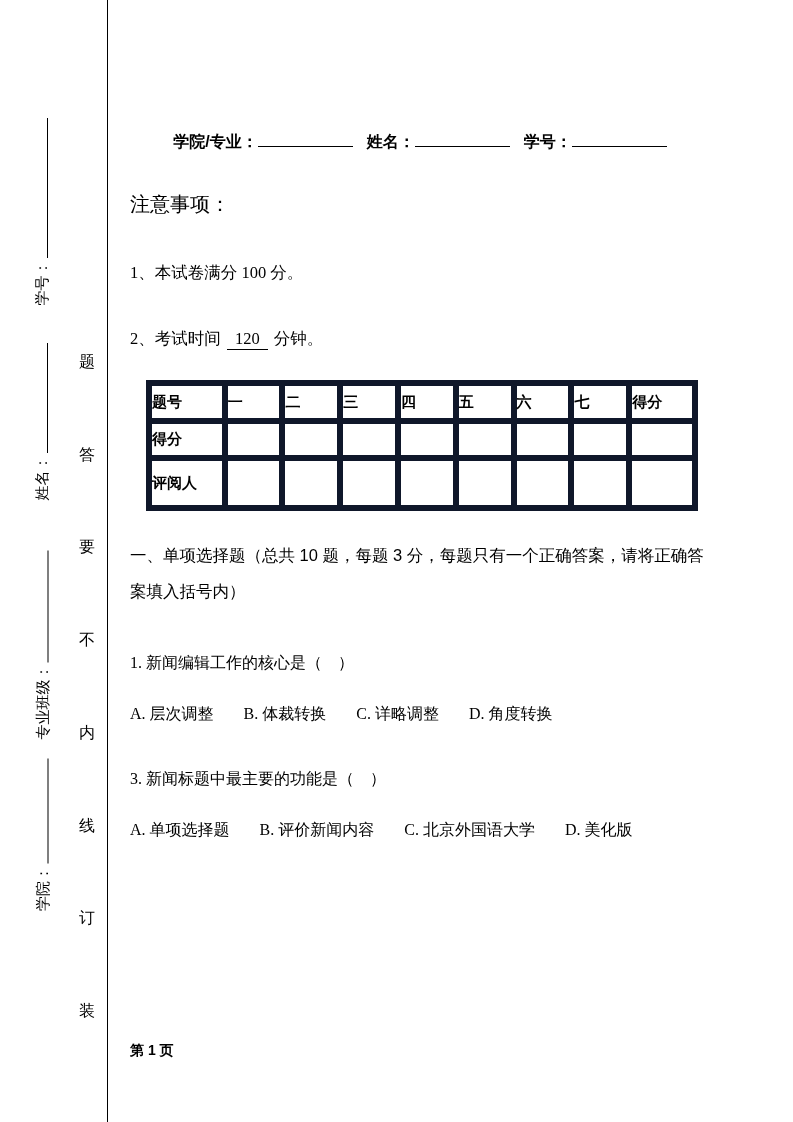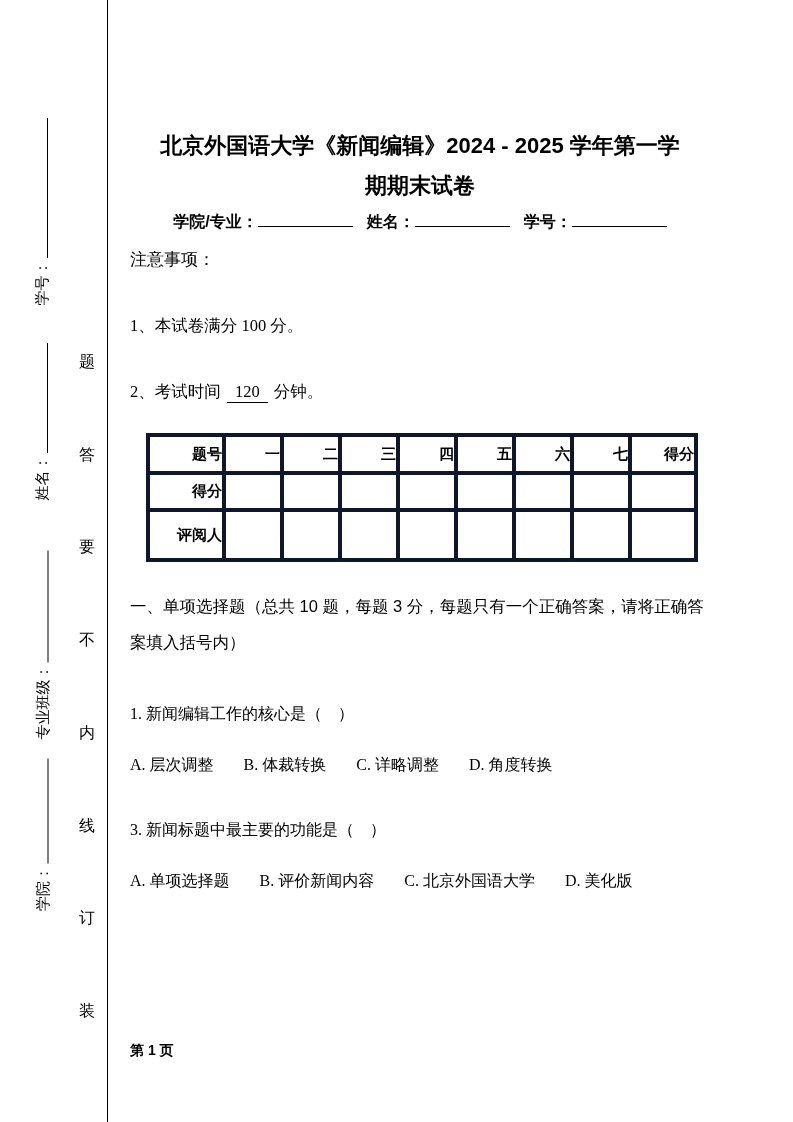--- a/index.html
+++ b/index.html
@@ -50,38 +50,38 @@
     font-family:"Liberation Sans", sans-serif;
     font-weight:700; font-size:16px;
     text-align:center; white-space:nowrap;
   }
   .info-line .blank-h {
     display:inline-block; width:95px; height:13px;
     border-bottom:1.5px solid #000;
     margin-right:14px;
   }
   .info-line .blank-h:last-child { margin-right:0; }
-  .notes-heading { margin-top:15px; font-size:17px; }
+  .notes-heading { margin-top:38px; font-size:20px; }
   .note-line { margin-top:44px; font-size:16.5px; }
   .note-line .underlined-value {
     display:inline-block;
     border-bottom:1.5px solid #000;
     padding:0 8px; margin:0 2px;
   }
   
   table.score-table {
     margin-top:30px;
     margin-left:16px;
     border-collapse:collapse;
     width:552px;
     font-size:15px;
   }
   table.score-table th, table.score-table td {
-    border:4px solid #0f172a;
-    text-align:right; vertical-align:middle;
+    border:6px solid #0f172a;
+    text-align:left; vertical-align:middle;
     font-family:Liberation Serif, serif;
   }
   table.score-table tr.header-row   { height:38px; }
   table.score-table tr.score-row    { height:37px; }
   table.score-table tr.reviewer-row { height:50px; }
   table.score-table th { font-weight:700; }
   table.score-table td.row-label { font-weight:700; }
   
   .section-heading {
     margin-top:26px;
@@ -130,24 +130,20 @@
     <span>要</span>
     <span>不</span>
     <span>内</span>
     <span>线</span>
     <span>订</span>
     <span>装</span>
   </div>
 
   <div class="content">
 
-    <div class="title">
-      <div>北京外国语大学《新闻编辑》2024 - 2025 学年第一学</div>
-      <div>期期末试卷</div>
-    </div>
 
     <div class="info-line">
       <span>学院/专业：</span><span class="blank-h"></span><span>姓名：</span><span class="blank-h"></span><span>学号：</span><span class="blank-h"></span>
     </div>
 
     <div class="notes-heading">注意事项：</div>
 
     <div class="note-line">1、本试卷满分 100 分。</div>
 
     <div class="note-line">

